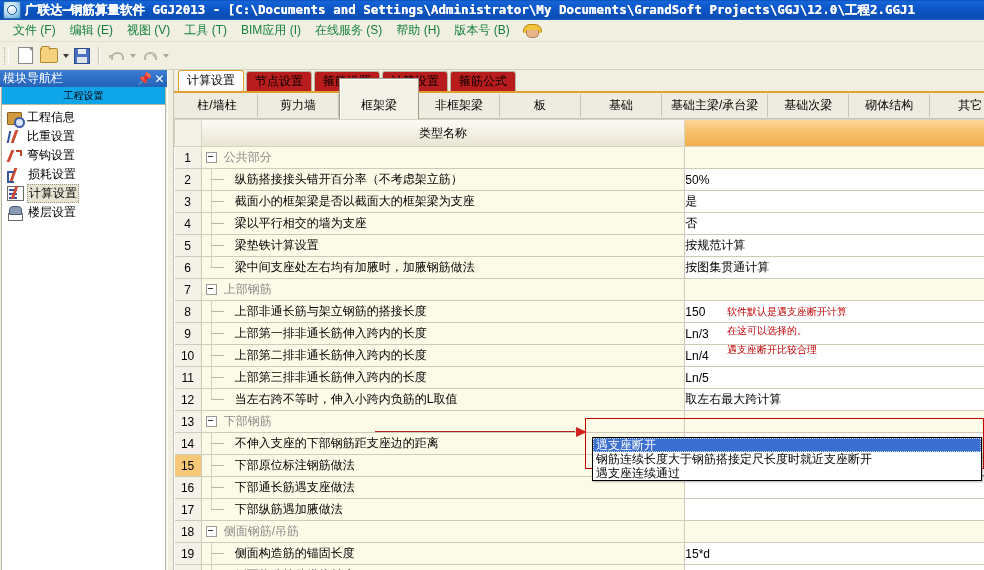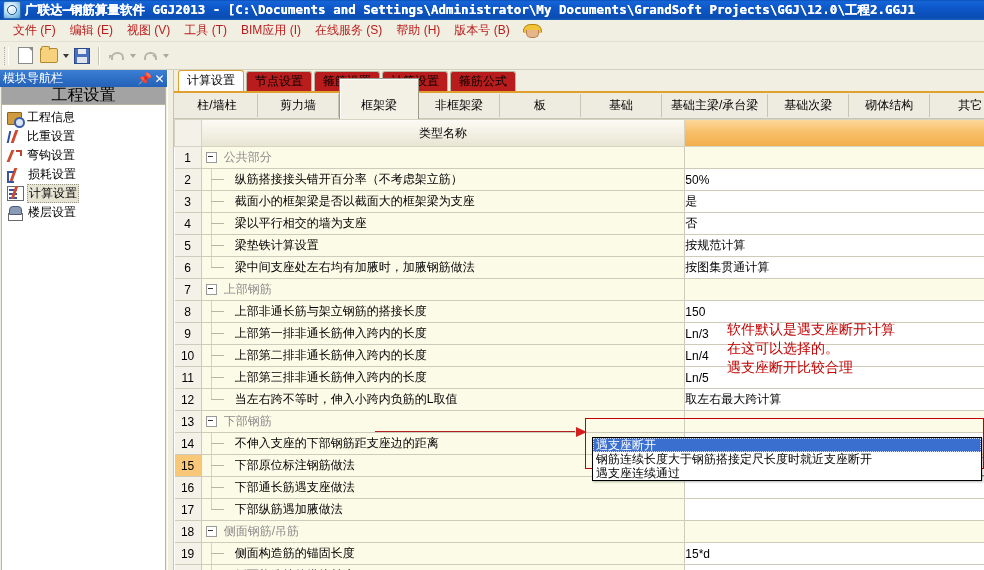--- a/index.html
+++ b/index.html
@@ -39,21 +39,21 @@
   }
 
   
   .menubar{
     height:21px;background:#f1efe2;
     display:flex;align-items:center;
     border-bottom:1px solid #e3e0d2;
     padding-left:6px;
   }
   .menubar .mi{
-    padding:2px 7px;color:#b91c1c;font-size:12px;white-space:nowrap;
+    padding:2px 7px;color:#15803d;font-size:12px;white-space:nowrap;
   }
   .helmet{
     width:17px;height:15px;margin-left:6px;position:relative;flex:none;
   }
   .helmet .hat{
     position:absolute;left:0;top:1px;width:17px;height:8px;
     background:#f2c43a;border-radius:9px 9px 2px 2px;border:1px solid #b8860b;border-bottom:none;
   }
   .helmet .face{
     position:absolute;left:3px;top:7px;width:11px;height:7px;
@@ -92,22 +92,22 @@
   .navpanel{width:167px;background:#f1efe2;display:flex;flex-direction:column;}
   .nav-title{
     height:17px;display:flex;align-items:center;
     background:linear-gradient(to bottom,#3b7fd4 0%,#2f6fc6 50%,#2462b8 100%);
     color:#fff;font-size:12px;padding-left:3px;
   }
   .nav-title .t{flex:1;font-weight:normal;}
   .nav-title .pin,.nav-title .x{width:15px;text-align:center;color:#fff;font-size:12px;line-height:14px;}
   .nav-sub{
     height:17px;display:flex;align-items:center;justify-content:center;
-    background:#a3a3a3;border:1px solid #b9b5a3;border-top:none;
-    margin:0 1px;font-size:16px;color:#000;
+    background:#0ea5e9;border:1px solid #b9b5a3;border-top:none;
+    margin:0 1px;font-size:10px;color:#000;
   }
   .nav-list{
     flex:1;background:#fff;border:1px solid #b9b5a3;border-top:none;margin:0 1px 1px 1px;
     padding-top:3px;overflow:hidden;
   }
   .nav-item{height:19px;display:flex;align-items:center;padding-left:5px;font-size:12px;color:#000;}
   .nav-item .ni-label{padding:0 2px;}
   .nav-item.sel .ni-label{background:#e8e4d4;border:1px dotted #9a9684;padding:0 1px;}
   .ni-ico{width:17px;height:15px;margin-right:3px;position:relative;flex:none;}
 
@@ -231,22 +231,22 @@
   .redarrow{
     position:absolute;left:375px;top:427px;width:212px;height:10px;z-index:31;pointer-events:none;
   }
   .redarrow .shaft{position:absolute;left:0;top:4px;width:200px;height:1px;background:#b02020;}
   .redarrow .head{
     position:absolute;right:0;top:0px;width:0;height:0;
     border-top:5px solid transparent;border-bottom:5px solid transparent;border-left:11px solid #d02020;
   }
 
   .annot{
-    position:absolute;left:727px;top:320px;z-index:25;
-    color:#c00000;font-size:14px;line-height:19px;white-space:nowrap;
+    position:absolute;left:727px;top:302px;z-index:25;
+    color:#c00000;font-size:10px;line-height:19px;white-space:nowrap;
     font-family:"DejaVu Sans",sans-serif;pointer-events:none;
   }
 </style>
 </head>
 <body>
 
 <div class="app">
 
   <div class="titlebar">
     <div class="tb-icon"></div>

